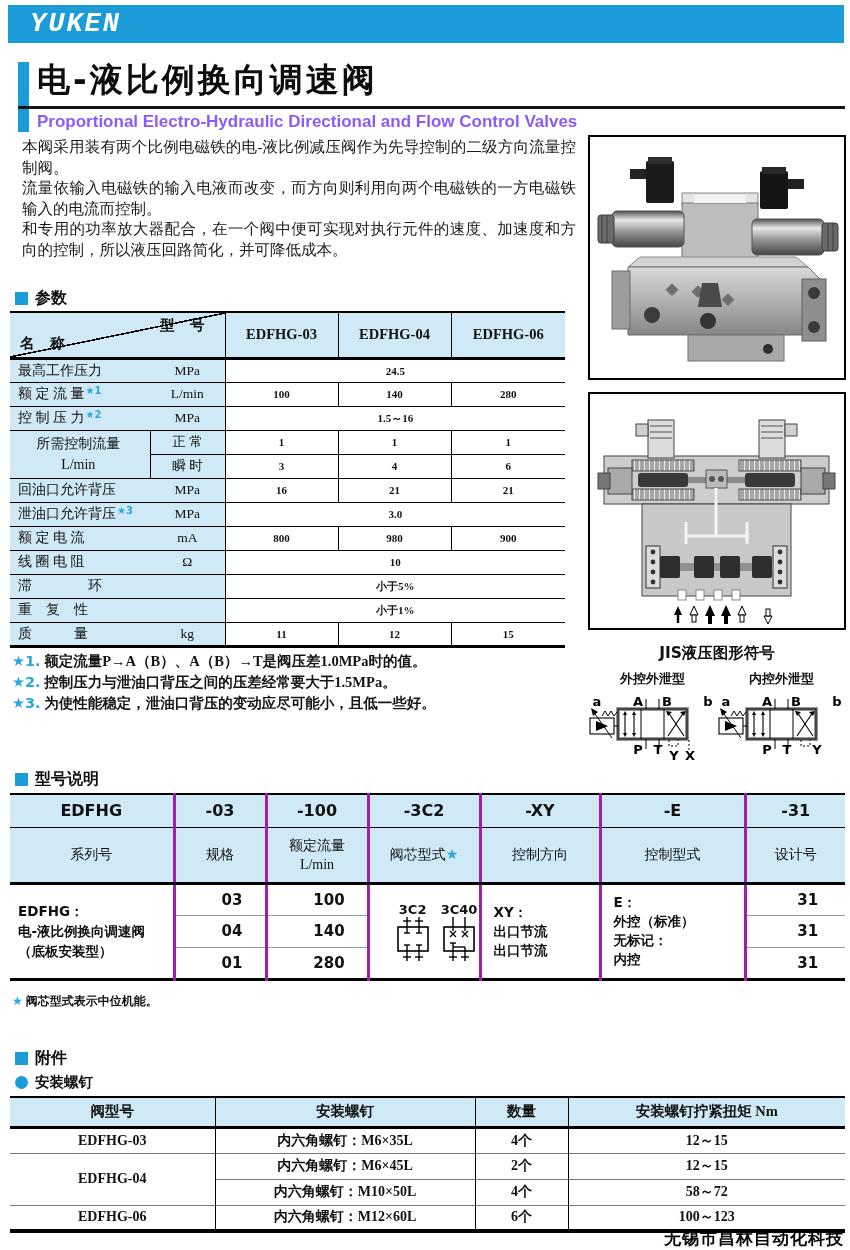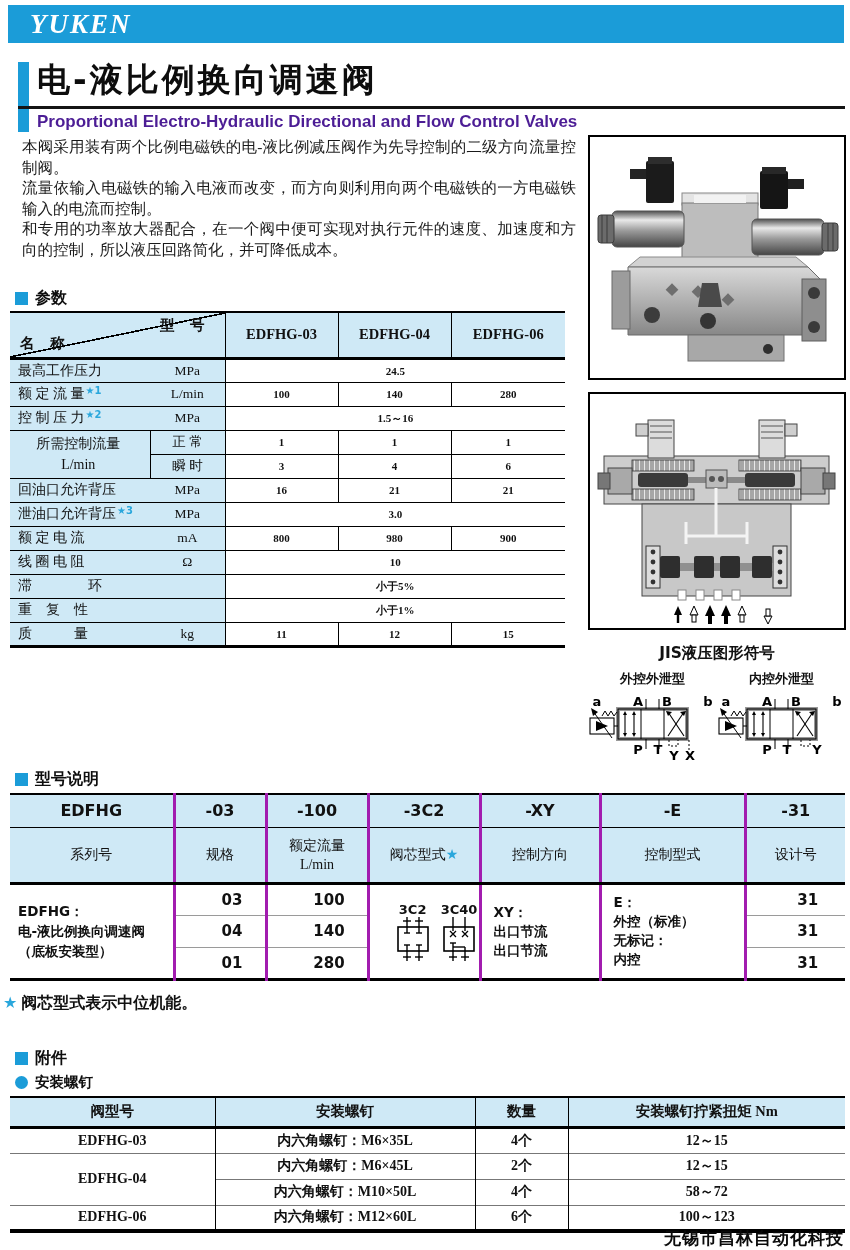--- a/index.html
+++ b/index.html
@@ -11,33 +11,33 @@
   html,body{background:#e8e8e8;}
   .page{
     position:relative;width:850px;height:1250px;background:#fff;
     font-family:"Liberation Serif",serif;color:#111;overflow:hidden;
     margin:0 auto;
   }
   
   .brand-band{position:absolute;left:8px;top:5px;width:836px;height:38px;background:var(--accent);}
   .logo{
     position:absolute;left:22px;top:4px;color:#fff;
-    font-family:Liberation Serif, serif;font-weight:bold;font-style:italic;
+    font-family:Liberation Mono, monospace;font-weight:bold;font-style:italic;
     font-size:27px;letter-spacing:2px;
   }
   
   .accent-bar{position:absolute;left:18px;top:62px;width:11px;height:70px;background:var(--accent);}
   .title{
     position:absolute;left:37px;top:58px;font-family:"DejaVu Sans",sans-serif;
     font-weight:bold;font-size:33px;letter-spacing:3px;color:#0d0d0d;white-space:nowrap;
   }
   .title-rule{position:absolute;left:18px;top:106px;width:827px;height:3px;background:#141414;}
   .subtitle{
     position:absolute;left:37px;top:112px;font-family:"Liberation Sans",sans-serif;
-    font-weight:bold;font-size:17px;color:#4c1d95;white-space:nowrap;
+    font-weight:bold;font-size:17px;color:#8b5cf6;white-space:nowrap;
   }
   
   .intro{position:absolute;left:22px;top:137px;width:554px;font-size:15.5px;line-height:20.5px;color:#1a1a1a;}
   .intro .para{text-align:justify;}
   
   .sec-hdr{
     position:absolute;display:flex;align-items:center;gap:7px;
     font-family:"DejaVu Sans",sans-serif;font-weight:bold;font-size:16px;color:#0d0d0d;
   }
   .sq{width:13px;height:13px;background:var(--accent);flex:0 0 auto;}
@@ -89,21 +89,21 @@
   .model-table tr.labrow th{height:56px;background:var(--blue);font-weight:normal;font-size:14px;border-bottom:3px solid #000;line-height:19px;}
   .model-table td{background:#fff;}
   .model-table td.mnum{height:32px;text-align:center;font-family:"DejaVu Sans",sans-serif;font-weight:bold;font-size:15px;padding-left:24px;}
   .model-table td.il{border-top:1px solid #9a9a9a;}
   .model-table td.desc{text-align:left;padding-left:8px;font-family:"DejaVu Sans",sans-serif;font-weight:bold;font-size:13.5px;line-height:20px;}
   .model-table td.dir,.model-table td.ctrl{text-align:left;padding-left:12px;font-family:"DejaVu Sans",sans-serif;font-weight:bold;font-size:13.5px;line-height:19px;}
   .model-table .ln{display:block;}
   .spool-cell{text-align:center;vertical-align:middle;}
   .spool-wrap{display:flex;justify-content:center;gap:10px;padding-left:24px;}
   .spool{display:flex;flex-direction:column;align-items:center;font-family:"DejaVu Sans",sans-serif;font-weight:bold;font-size:13px;}
-  .model-note{position:absolute;left:3px;top:993px;font-size:16px;}
+  .model-note{position:absolute;left:12px;top:993px;font-size:12px;}
   .model-note .ntext{font-weight:bold;}
   
   .acc-table{
     position:absolute;left:10px;top:1096px;width:835px;border-collapse:collapse;table-layout:fixed;
     border-top:2px solid #000;border-bottom:4px solid #000;font-size:14px;
   }
   .acc-table th,.acc-table td{border-left:1px solid #000;height:26px;text-align:center;}
   .acc-table th:first-child,.acc-table td.first{border-left:none;}
   .acc-table thead th{background:var(--blue);font-weight:bold;height:30px;border-bottom:3px solid #000;font-size:14.5px;}
   .acc-table tbody tr + tr td{border-top:1px solid #777;}
@@ -226,20 +226,25 @@
         <tr>
           <td class="lbl">质　　　量</td>
           <td class="unit">kg</td>
           <td class="val">11</td>
           <td class="val">12</td>
           <td class="val">15</td>
         </tr>
       </tbody>
   </table>
 
+  <div class="notes" id="notes">
+      <div class="note"><span class="star">★1.</span><span class="ntext"> 额定流量P→A（B）、A（B）→T是阀压差1.0MPa时的值。</span></div>
+      <div class="note"><span class="star">★2.</span><span class="ntext"> 控制压力与泄油口背压之间的压差经常要大于1.5MPa。</span></div>
+      <div class="note"><span class="star">★3.</span><span class="ntext"> 为使性能稳定，泄油口背压的变动应尽可能小，且低一些好。</span></div>
+    </div>
 
   <div class="right-col">
 
     <div class="photo-box">
       <svg width="254" height="241" viewBox="0 0 254 241">
         <defs>
           <linearGradient id="cyl" x1="0" y1="0" x2="0" y2="1">
             <stop offset="0" stop-color="#4f4f4f"></stop>
               <stop offset="0.25" stop-color="#e9e9e9"></stop>
             <stop offset="0.55" stop-color="#9a9a9a"></stop>

